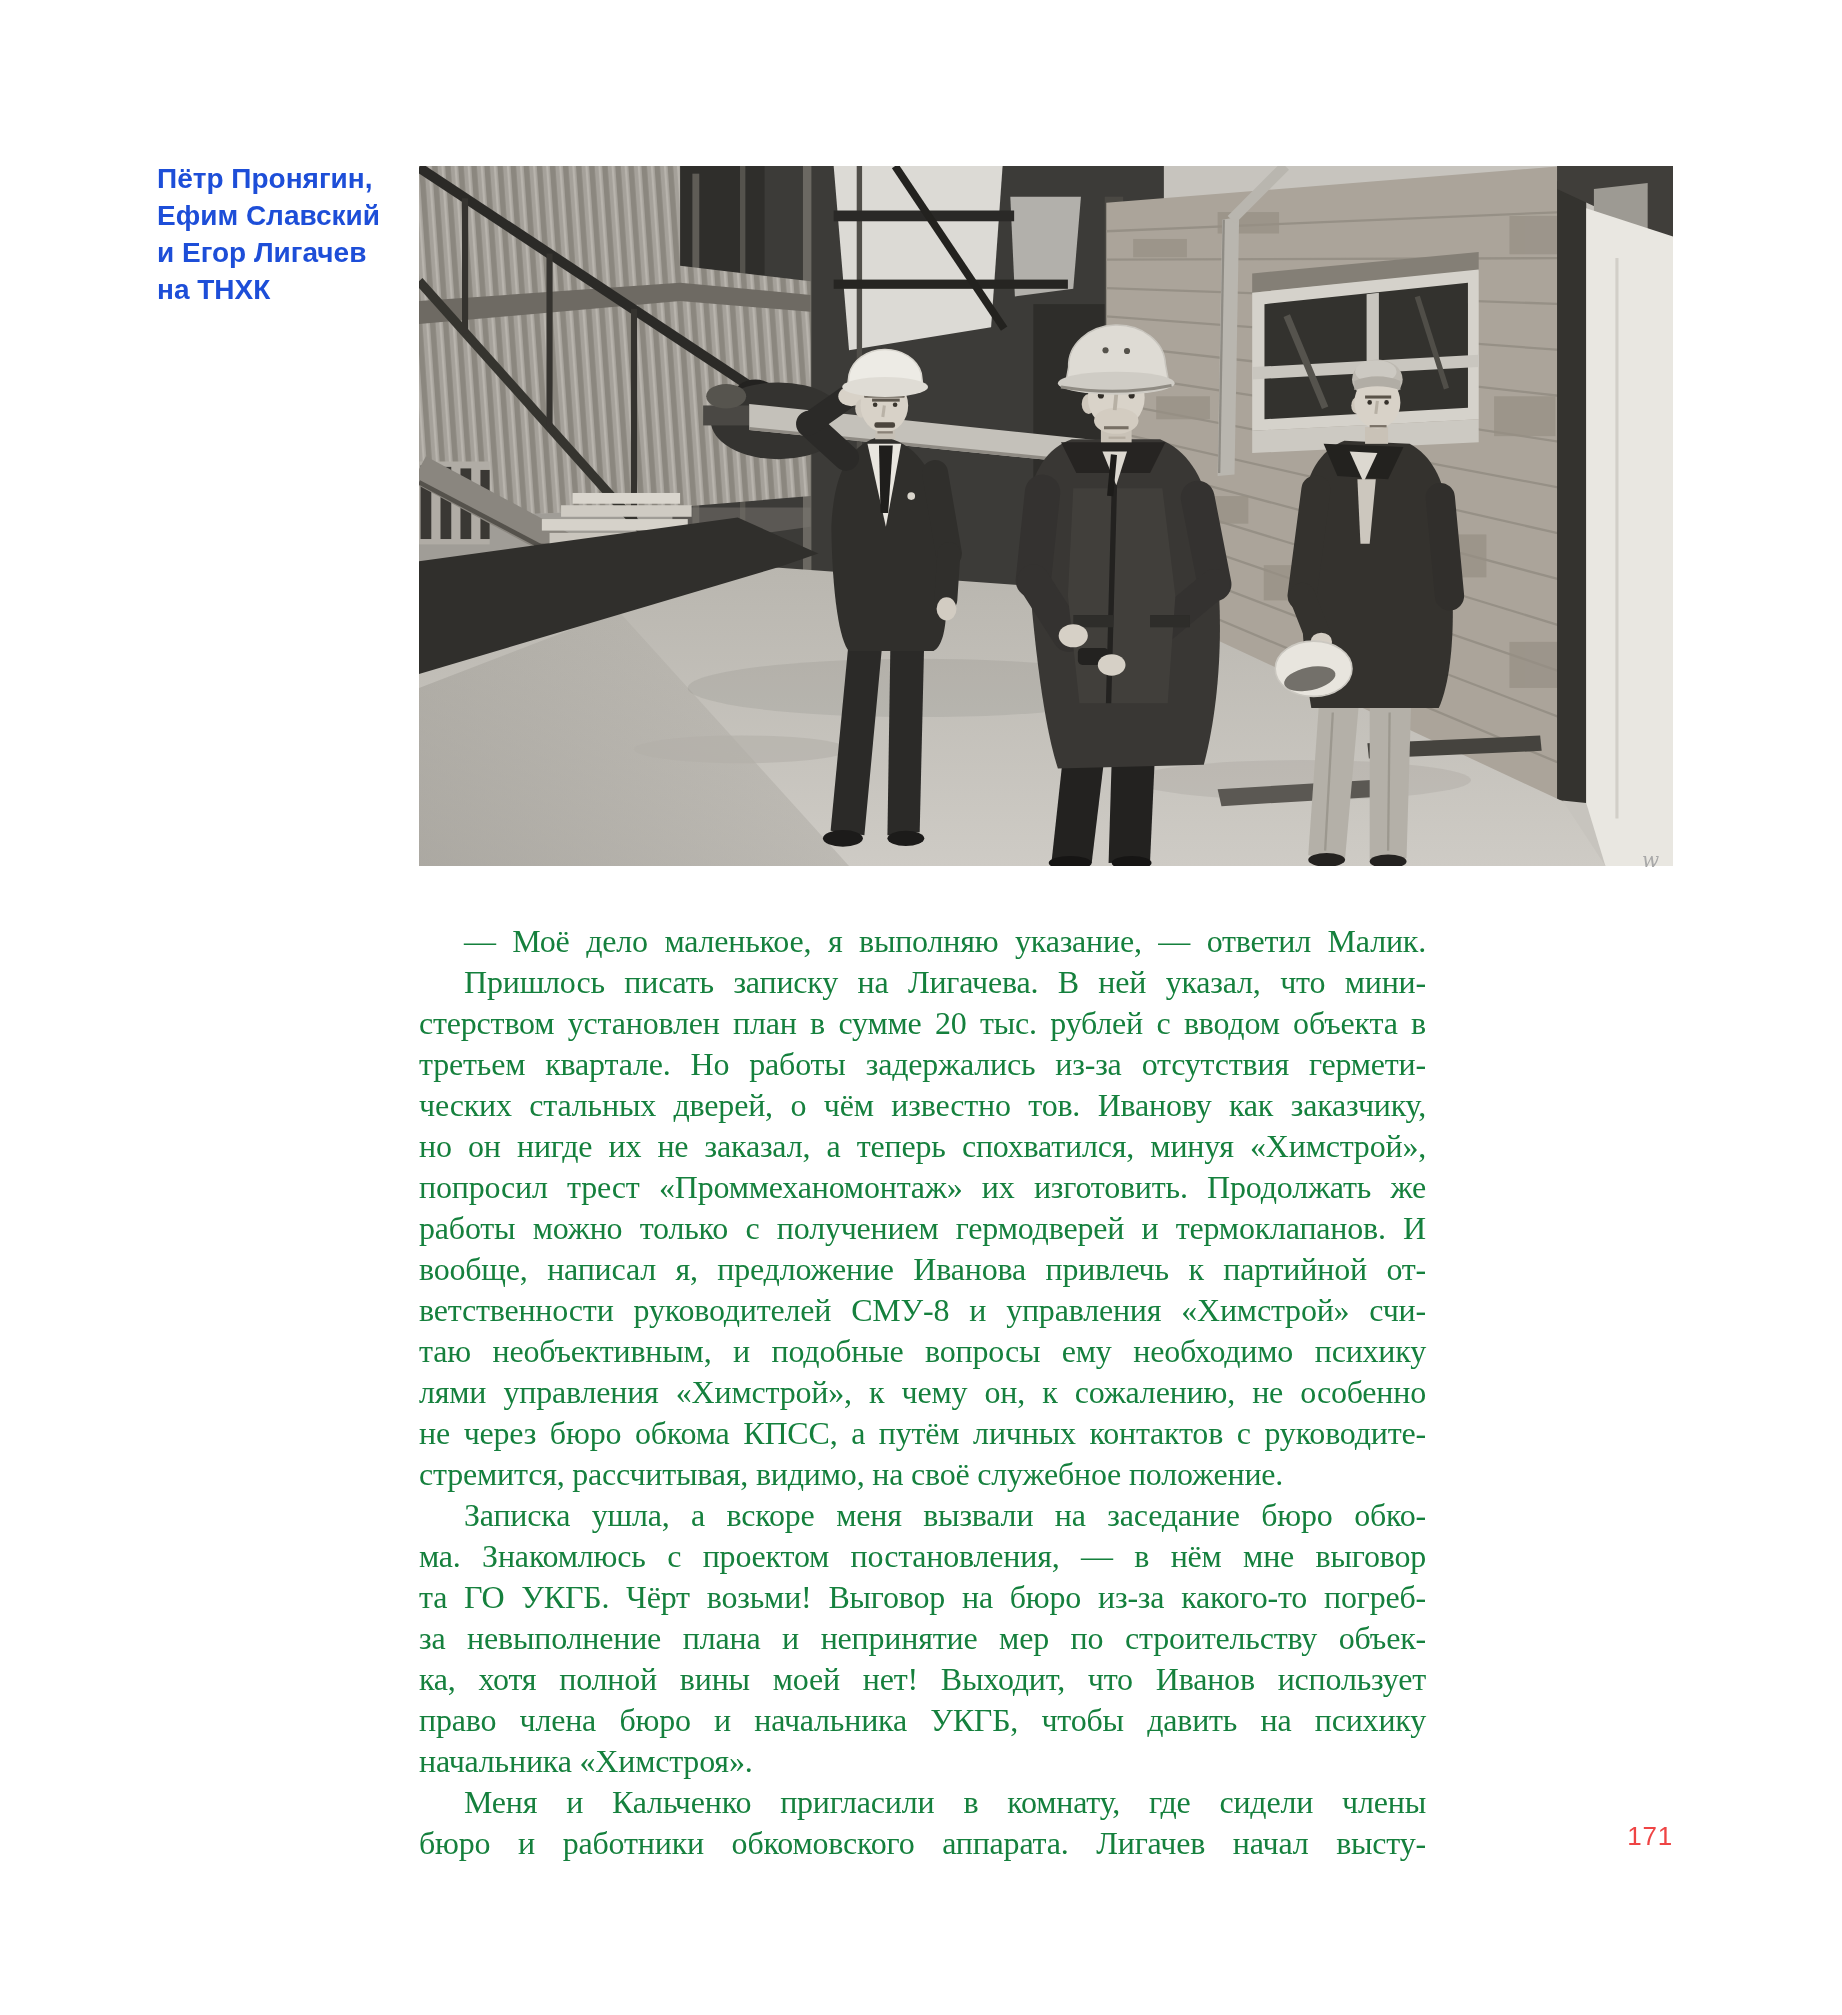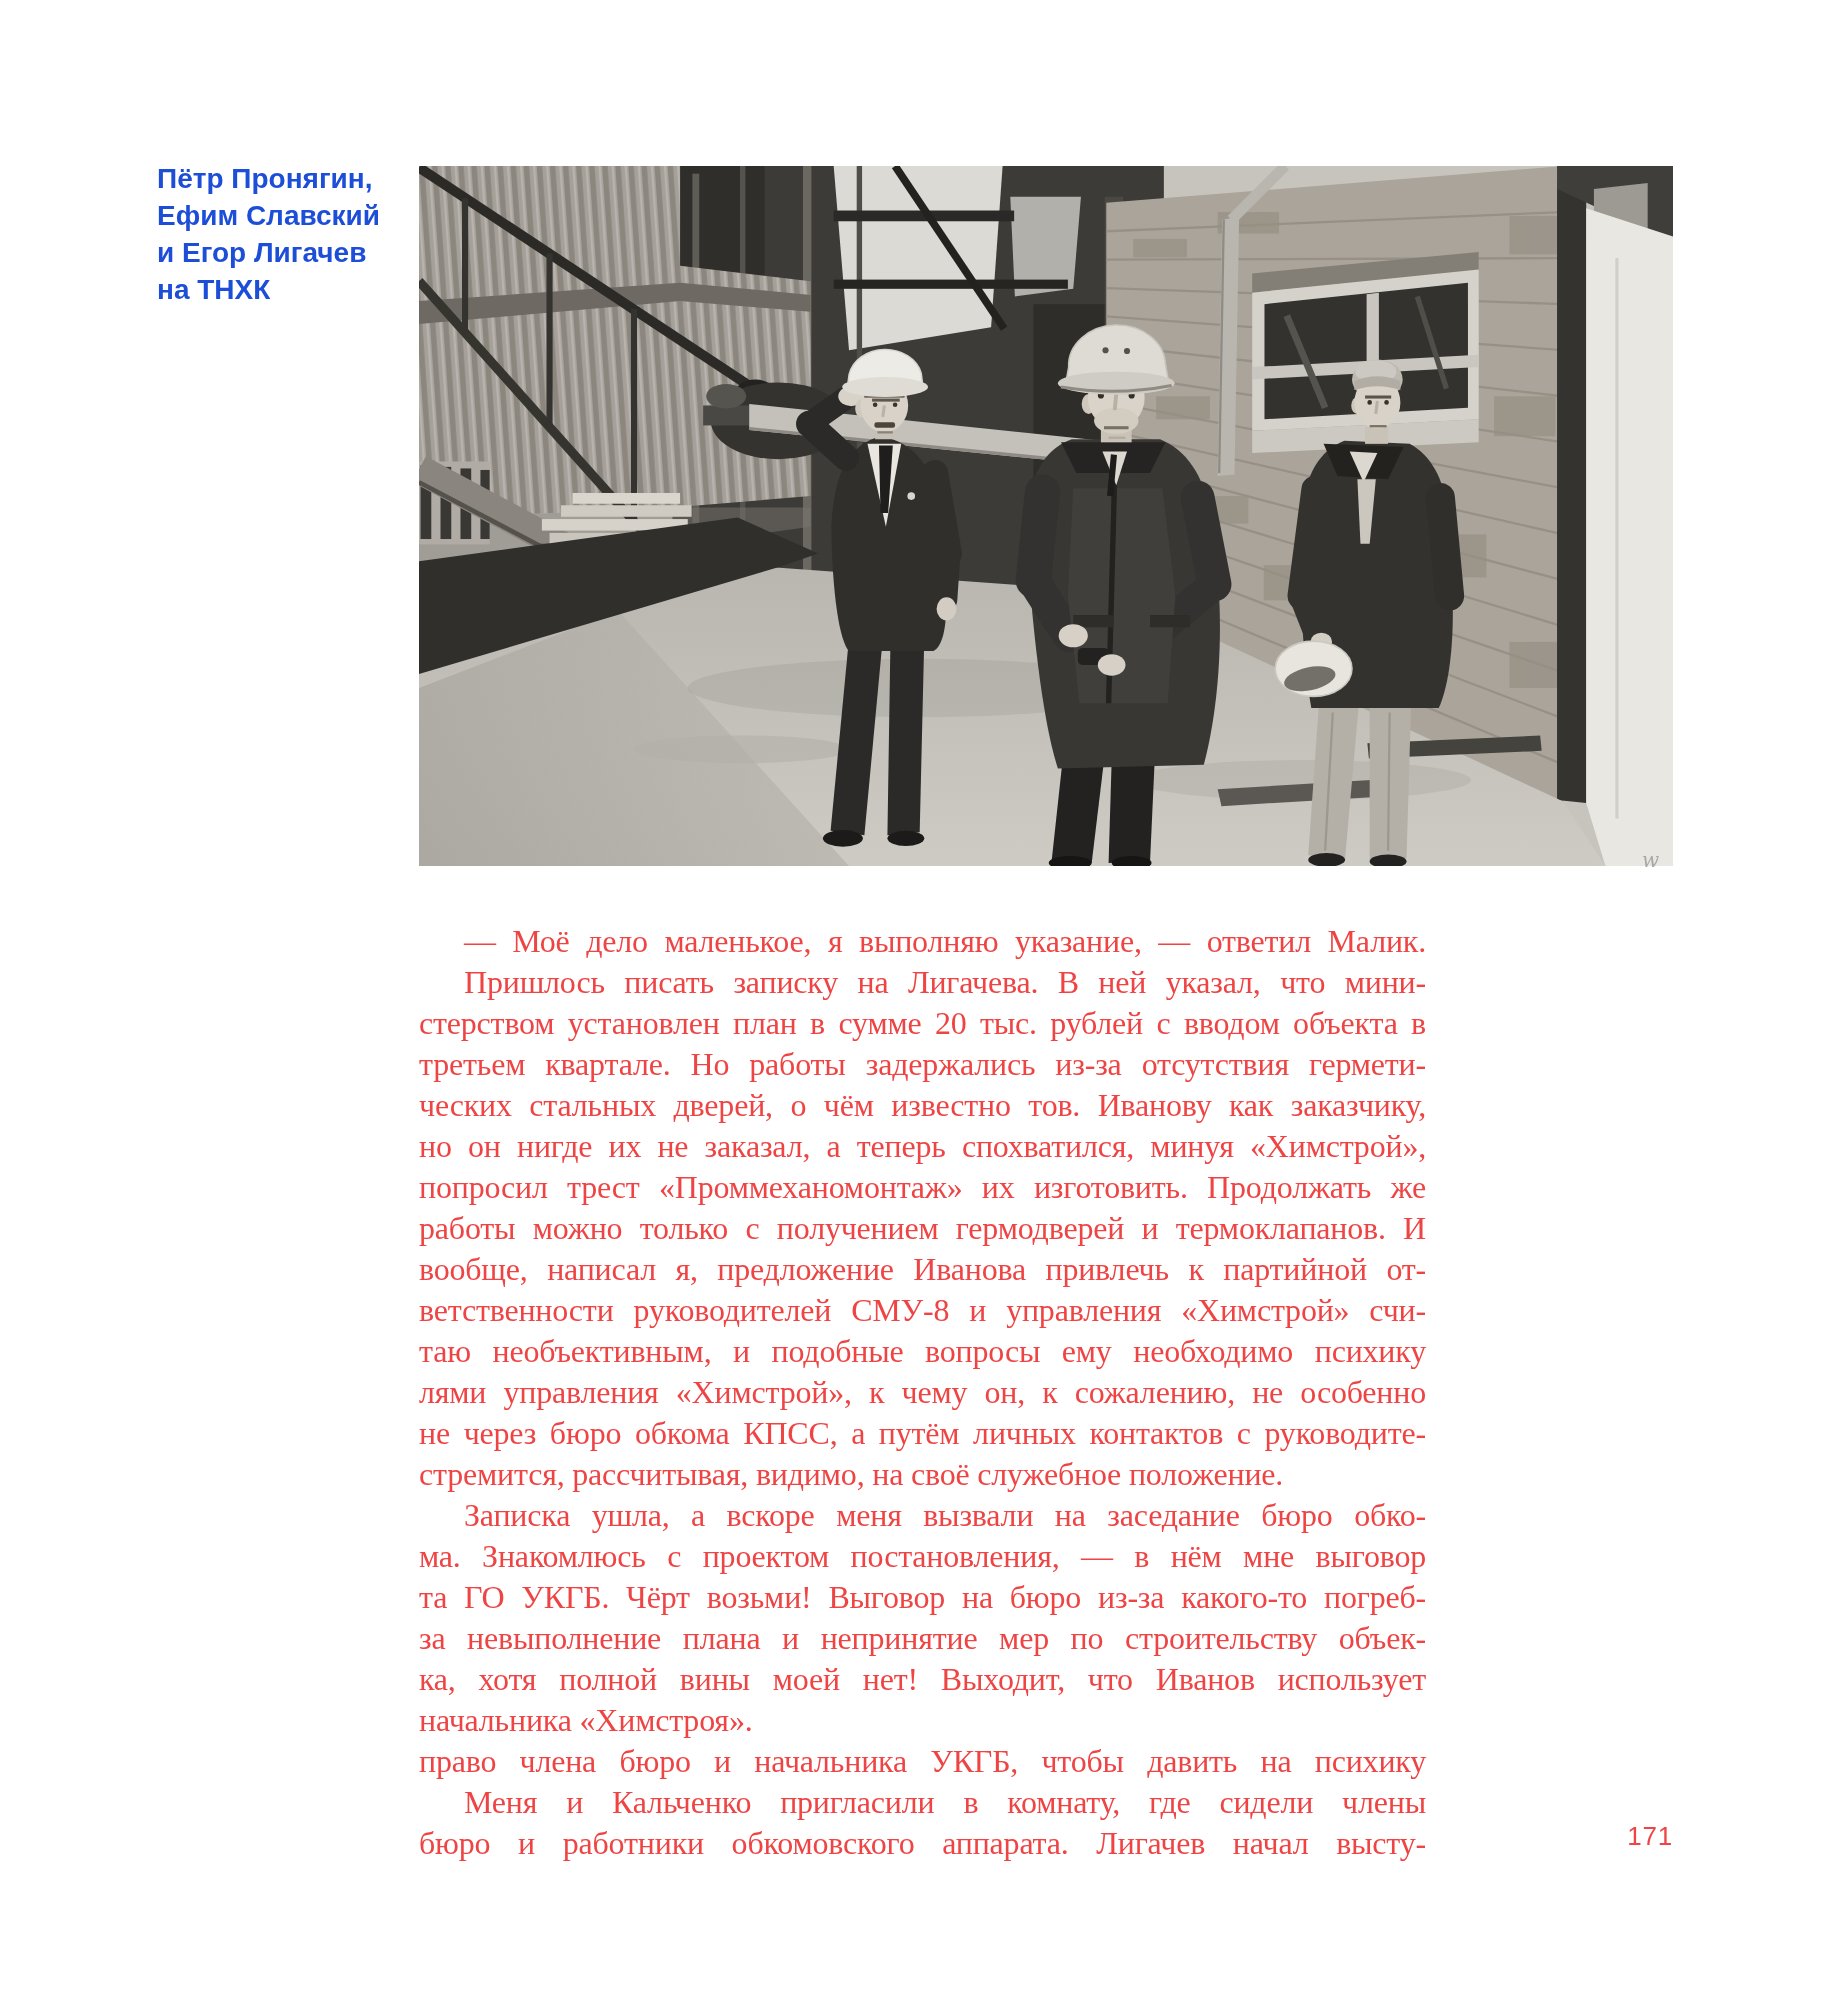--- a/index.html
+++ b/index.html
@@ -10,21 +10,21 @@
   }
   .caption{
     position:absolute;left:157px;top:160px;width:261px;
     font-family:"Liberation Sans","DejaVu Sans",sans-serif;
     font-weight:700;font-size:28px;line-height:37px;color:#1d4ed8;
   }
   .photo{position:absolute;left:419px;top:166px;width:1254px;height:700px;margin:0;}
   .photo svg{display:block;width:100%;height:100%;}
   .body-text{
     position:absolute;left:419px;top:921px;width:1007px;
-    font-size:32px;line-height:41px;color:#ef4444;letter-spacing:-0.2px;
+    font-size:32px;line-height:41px;color:#15803d;letter-spacing:-0.2px;
   }
   .line{text-align:justify;text-align-last:justify;}
   .line.lastline{text-align-last:left;}
   .line.firstline{text-indent:45px;}
   .artifact{
     position:absolute;left:1642px;top:848px;color:#a8a8a8;
     font-size:20px;font-family:"DejaVu Serif",serif;font-style:italic;
   }
   .page-number{
     position:absolute;top:1821px;right:170px;width:108px;text-align:right;
@@ -300,22 +300,22 @@
     <div class="line">ветственности руководителей СМУ-8 и управления «Химстрой» счи-</div>
     <div class="line">таю необъективным, и подобные вопросы ему необходимо психику</div>
     <div class="line">лями управления «Химстрой», к чему он, к сожалению, не особенно</div>
     <div class="line">не через бюро обкома КПСС, а путём личных контактов с руководите-</div>
     <div class="line lastline">стремится, рассчитывая, видимо, на своё служебное положение.</div>
     <div class="line firstline">Записка ушла, а вскоре меня вызвали на заседание бюро обко-</div>
     <div class="line">ма. Знакомлюсь с проектом постановления, — в нём мне выговор</div>
     <div class="line">та ГО УКГБ. Чёрт возьми! Выговор на бюро из-за какого-то погреб-</div>
     <div class="line">за невыполнение плана и непринятие мер по строительству объек-</div>
     <div class="line">ка, хотя полной вины моей нет! Выходит, что Иванов использует</div>
+    <div class="line">право члена бюро и начальника УКГБ, чтобы давить на психику</div>
     <div class="line lastline">начальника «Химстроя».</div>
-    <div class="line">право члена бюро и начальника УКГБ, чтобы давить на психику</div>
     <div class="line firstline">Меня и Кальченко пригласили в комнату, где сидели члены</div>
     <div class="line">бюро и работники обкомовского аппарата. Лигачев начал высту-</div>
   </div>
 
 <div class="artifact">w</div>
 
 <div class="page-number">171</div>
 
 
 </body></html>

